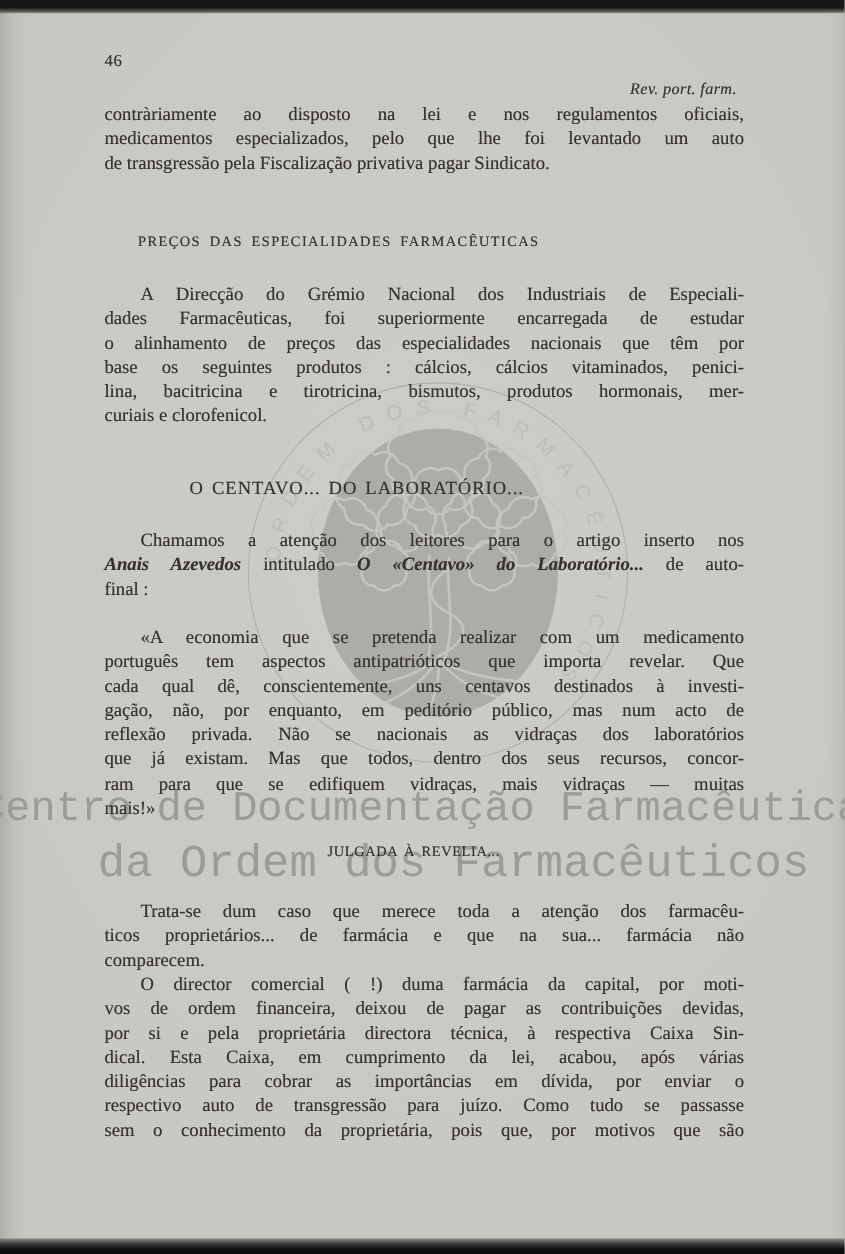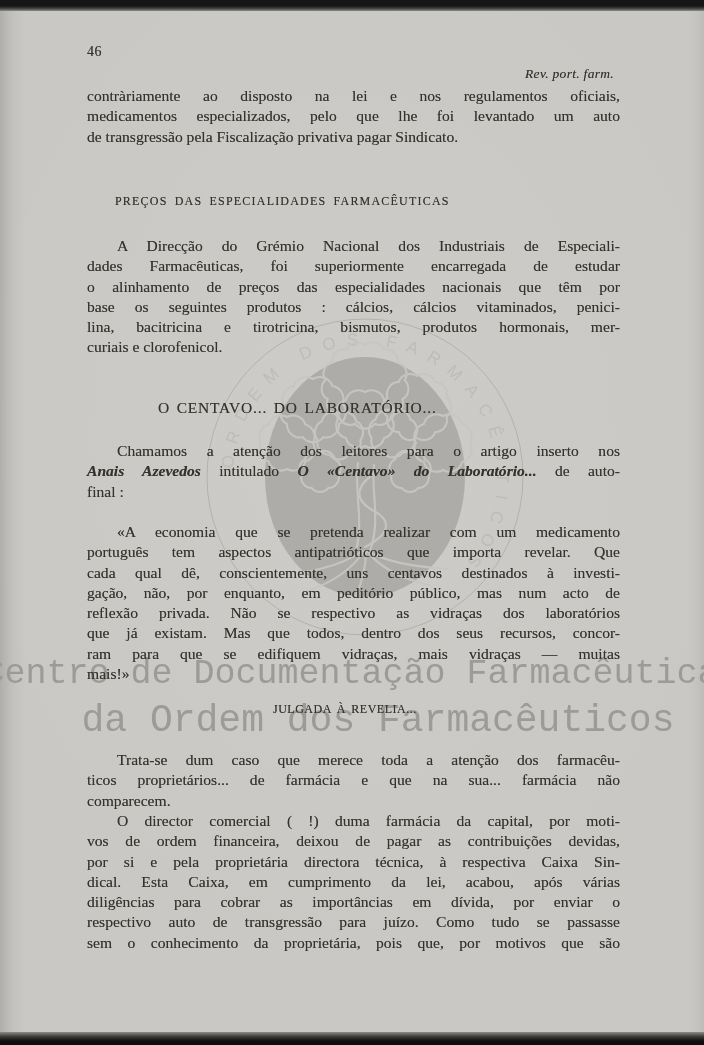--- a/index.html
+++ b/index.html
@@ -113,21 +113,21 @@
       <div class="tline">Chamamos a atenção dos leitores para o artigo inserto nos</div>
       <div class="tline"><span class="it">Anais Azevedos</span><span> intitulado </span><span class="it">O «Centavo» do Laboratório...</span><span> de auto-</span></div>
       <div class="tline tlast">final :</div>
     </div>
 
   <div class="abs txt ink para indented" style="top:522px">
       <div class="tline">«A economia que se pretenda realizar com um medicamento</div>
       <div class="tline">português tem aspectos antipatrióticos que importa revelar. Que</div>
       <div class="tline">cada qual dê, conscientemente, uns centavos destinados à investi-</div>
       <div class="tline">gação, não, por enquanto, em peditório público, mas num acto de</div>
-      <div class="tline">reflexão privada. Não se respectivo as vidraças dos laboratórios</div>
+      <div class="tline">reflexão privada. Não se nacionais as vidraças dos laboratórios</div>
       <div class="tline">que já existam. Mas que todos, dentro dos seus recursos, concor-</div>
       <div class="tline">ram para que se edifiquem vidraças, mais vidraças — muitas</div>
       <div class="tline tlast">mais!»</div>
     </div>
 
   <div id="h-julgada" class="abs txt ink hd">JULGADA À REVELIA...</div>
 
   <div class="abs txt ink para indented" style="top:750px">
       <div class="tline">Trata-se dum caso que merece toda a atenção dos farmacêu-</div>
       <div class="tline">ticos proprietários... de farmácia e que na sua... farmácia não</div>

